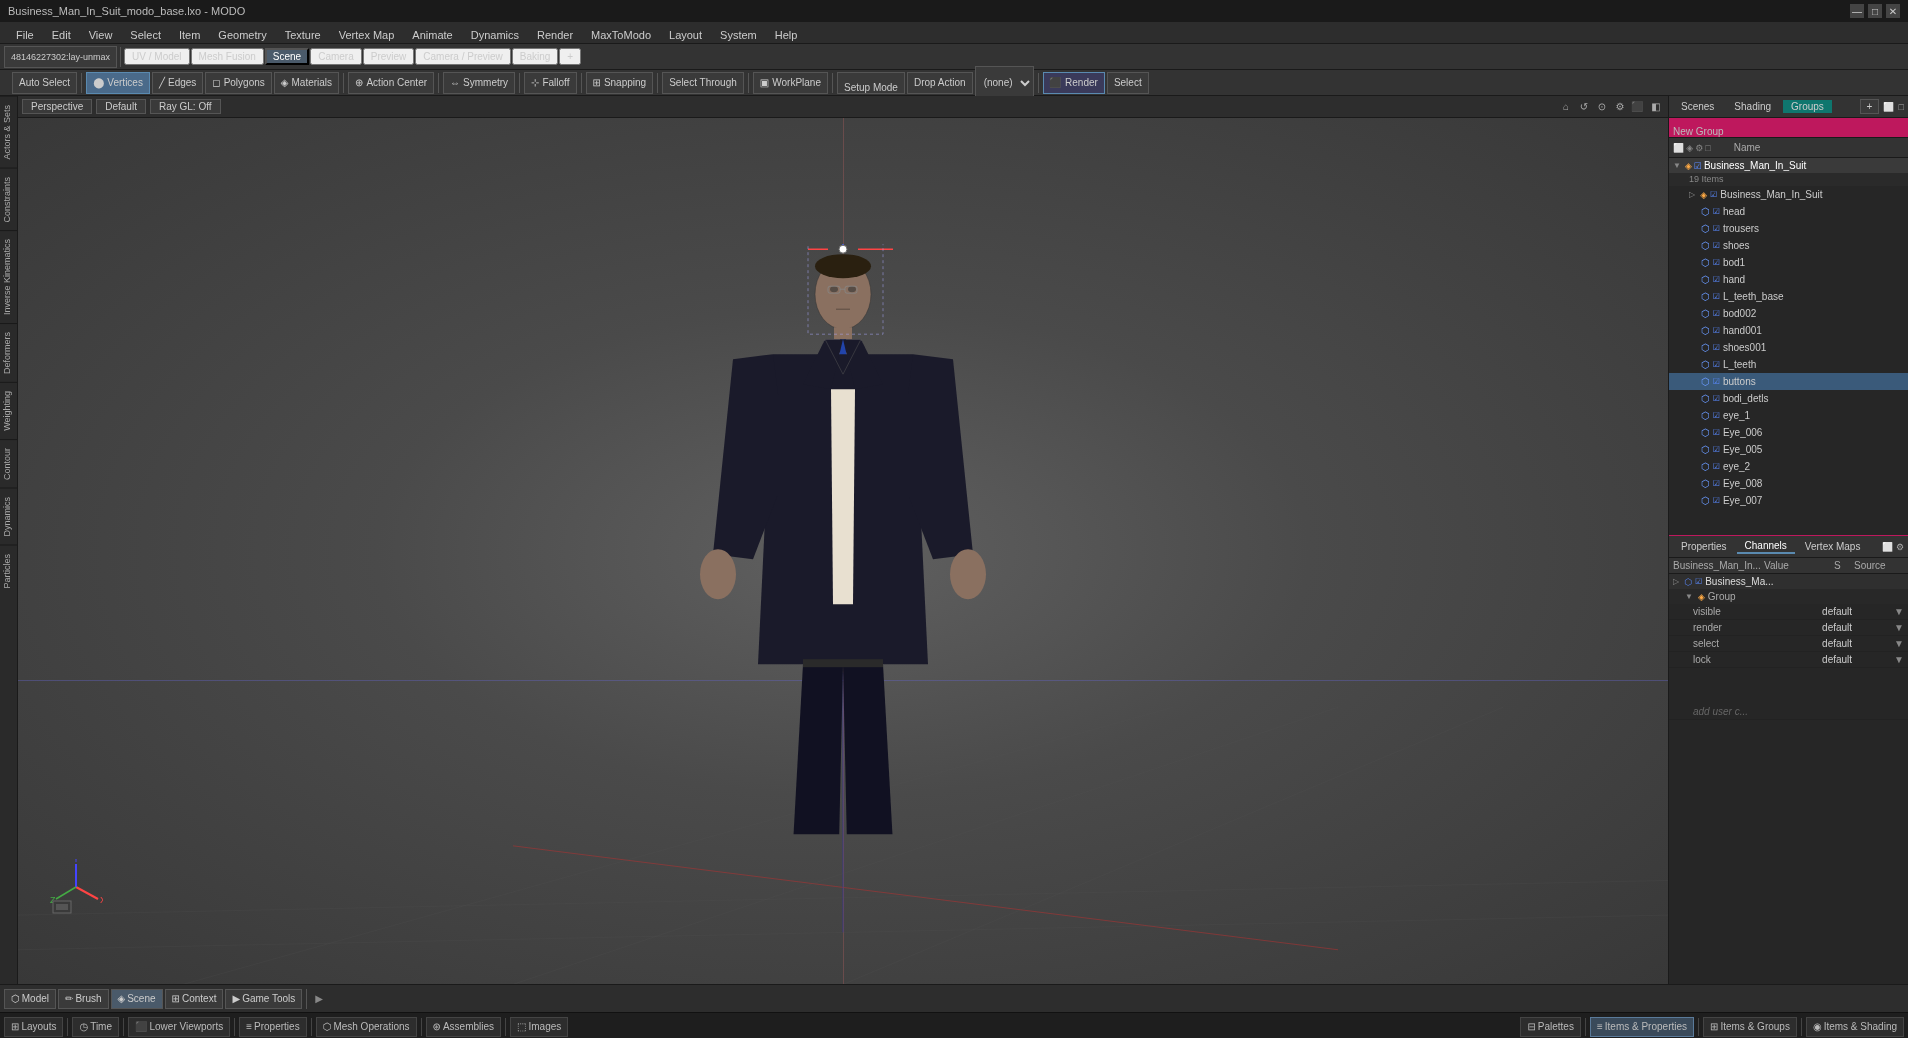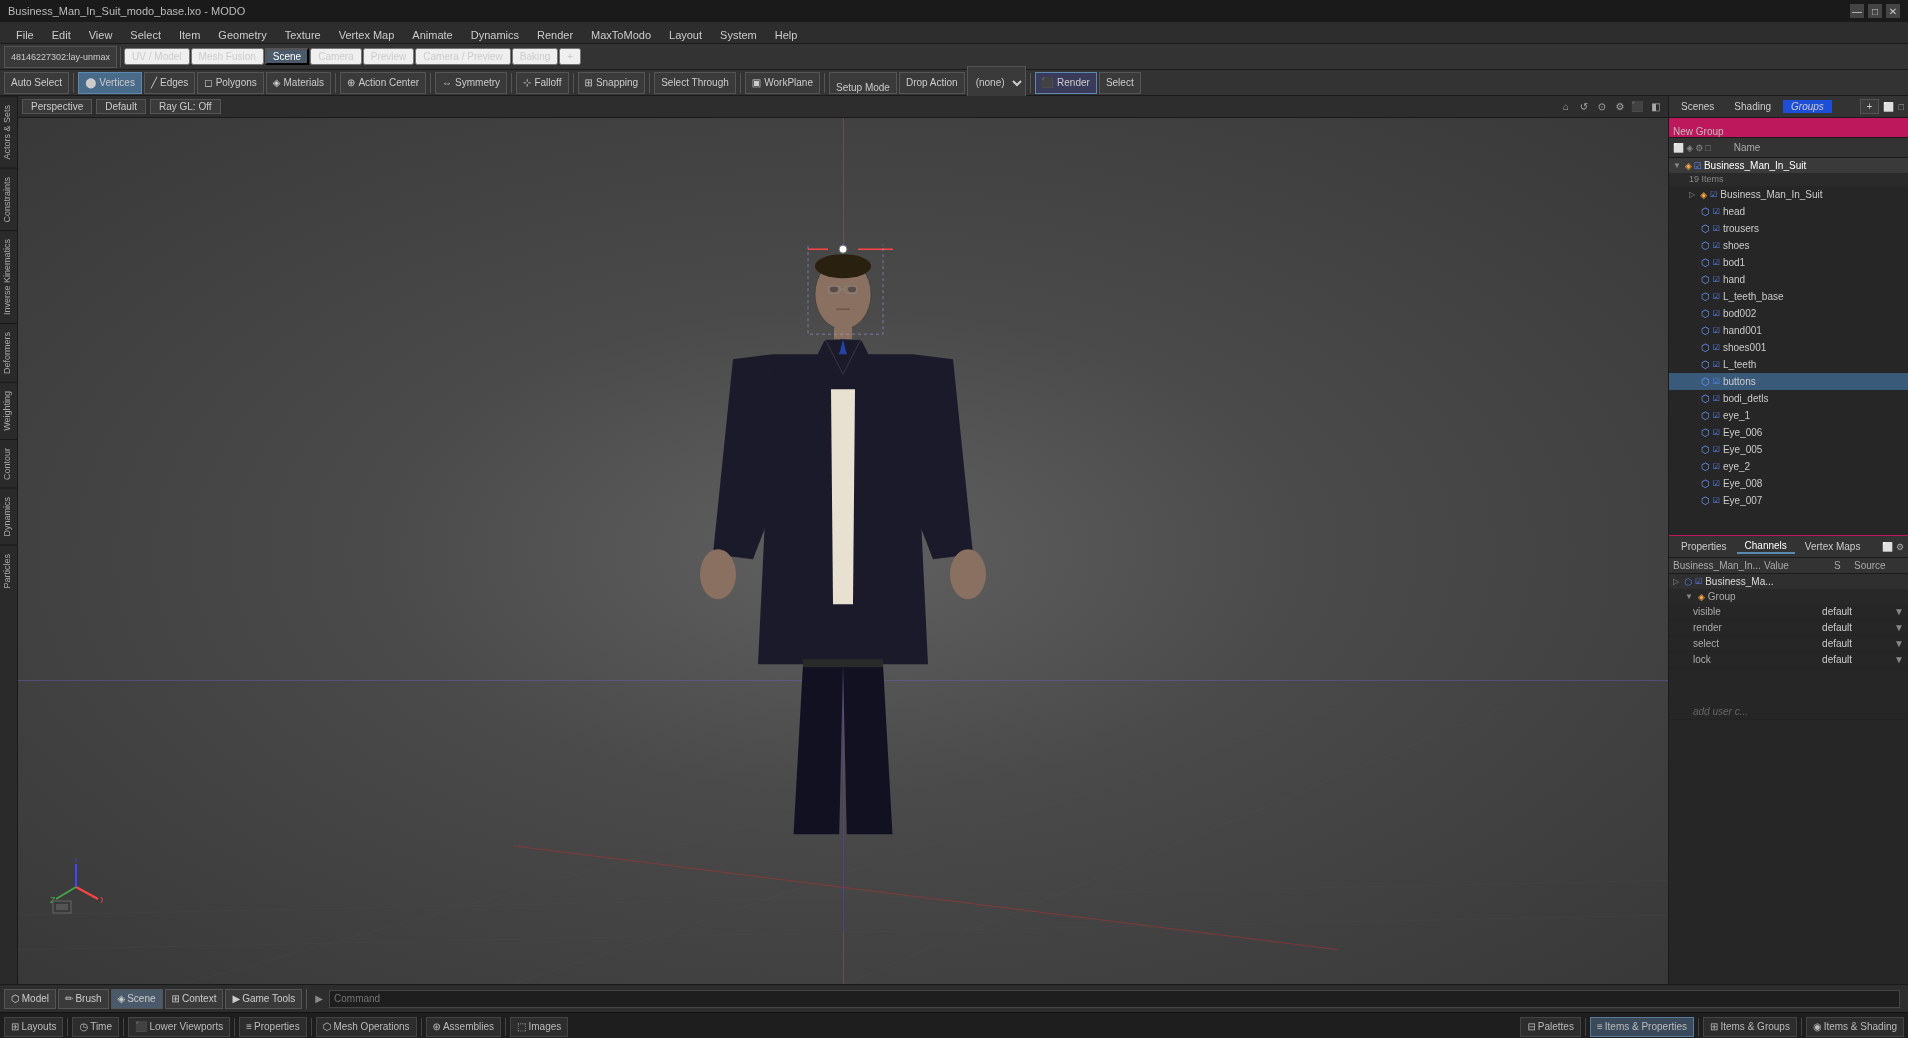--- a/index.html
+++ b/index.html
@@ -132,21 +132,21 @@
     #groups-header {
       height: 22px;
       background: #333;
       display: flex;
       align-items: center;
       padding: 0 4px;
       gap: 4px;
       border-bottom: 1px solid #1a1a1a;
     }
     .panel-tab { padding: 1px 8px; font-size: 10px; color: #ccc; cursor: pointer; }
-    .panel-tab.active { background: #1d4ed8; font-style: italic; }
+    .panel-tab.active { background: #0f766e; }
     .panel-add-btn { margin-left: auto; padding: 1px 6px; background: #3a3a3a; border: 1px solid #555; color: #ccc; font-size: 10px; cursor: pointer; }
     
     #scene-tree {
       flex: 1;
       overflow-y: auto;
       background: #262626;
     }
     .tree-header {
       height: 20px;
       background: #333;
@@ -354,21 +354,21 @@
   <button class="vp-tab-section" style="font-size:10px; padding: 1px 6px; color:#ccc;">UV / Model</button>
   <button class="vp-tab-section" style="font-size:10px; padding: 1px 6px; color:#ccc;">Mesh Fusion</button>
   <button class="vp-tab-section" style="font-size:10px; padding: 1px 6px; background:#4a5a6a; color:#fff;">Scene</button>
   <button class="vp-tab-section" style="font-size:10px; padding: 1px 6px; color:#ccc;">Camera</button>
   <button class="vp-tab-section" style="font-size:10px; padding: 1px 6px; color:#ccc;">Preview</button>
   <button class="vp-tab-section" style="font-size:10px; padding: 1px 6px; color:#ccc;">Camera / Preview</button>
   <button class="vp-tab-section" style="font-size:10px; padding: 1px 6px; color:#ccc;">Baking</button>
   <button class="vp-tab-section" style="font-size:10px; padding: 1px 6px; color:#ccc;">+</button>
 </div>
 
-<div style="height: 26px; background: #333; display: flex; align-items: center; padding: 0 4px; gap: 2px; border-bottom: 1px solid #1a1a1a;">
+<div style="height: 26px; background: #333; display: flex; align-items: center; padding: 0 12px; gap: 2px; border-bottom: 1px solid #1a1a1a;">
   <button class="toolbar-btn" style="font-size:10px;">Auto Select</button>
   <div class="toolbar-separator"></div>
   <button class="toolbar-btn active" style="font-size:10px;">
     <span>⬤</span>
     <span>Vertices</span>
   </button>
   <button class="toolbar-btn" style="font-size:10px;">
     <span>╱</span>
     <span>Edges</span>
   </button>
@@ -764,21 +764,20 @@
     <span>⊞</span>
     <span>Context</span>
   </button>
   <button class="bottom-btn">
     <span>▶</span>
     <span>Game Tools</span>
   </button>
   <div class="bottom-separator"></div>
 
   <span style="font-size:10px; color:#888; margin-left:4px;">▶</span>
-  <input type="text" style="flex: 1 1 0%; background: rgb(30, 30, 30); border: 1px solid rgb(68, 68, 68); color: rgb(204, 204, 204); font-size: 10px; padding: 2px 4px; height: 18px; margin: 0px 4px;" placeholder="Command">
 </div>
 
 <div id="statusbar">
   <button class="status-btn">
     <span>⊞</span>
     <span>Layouts</span>
   </button>
   <div class="status-separator"></div>
   <button class="status-btn">
     <span>◷</span>

